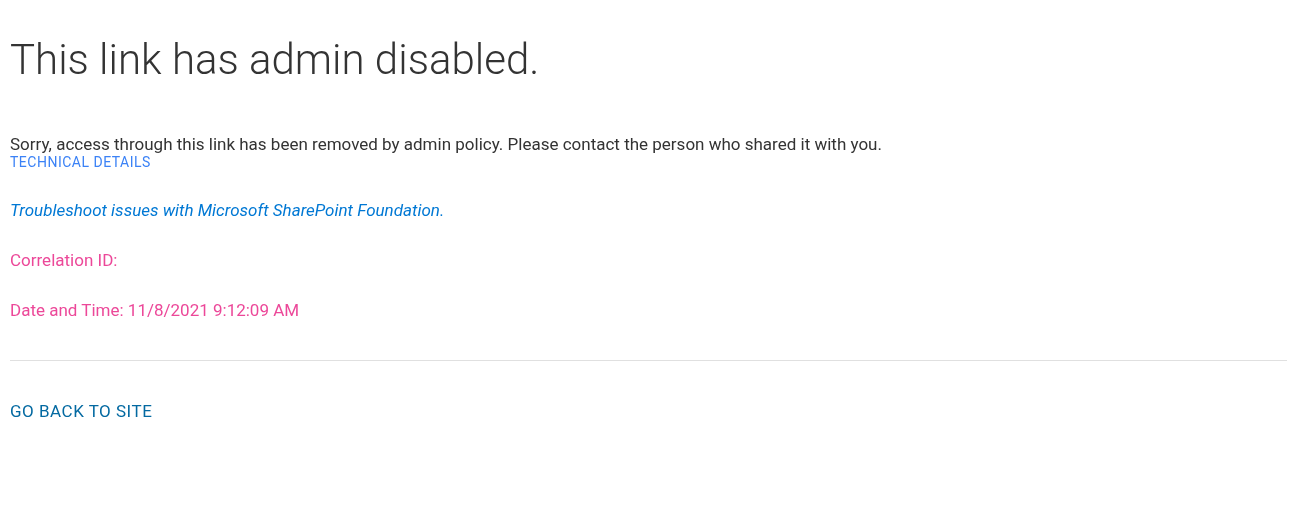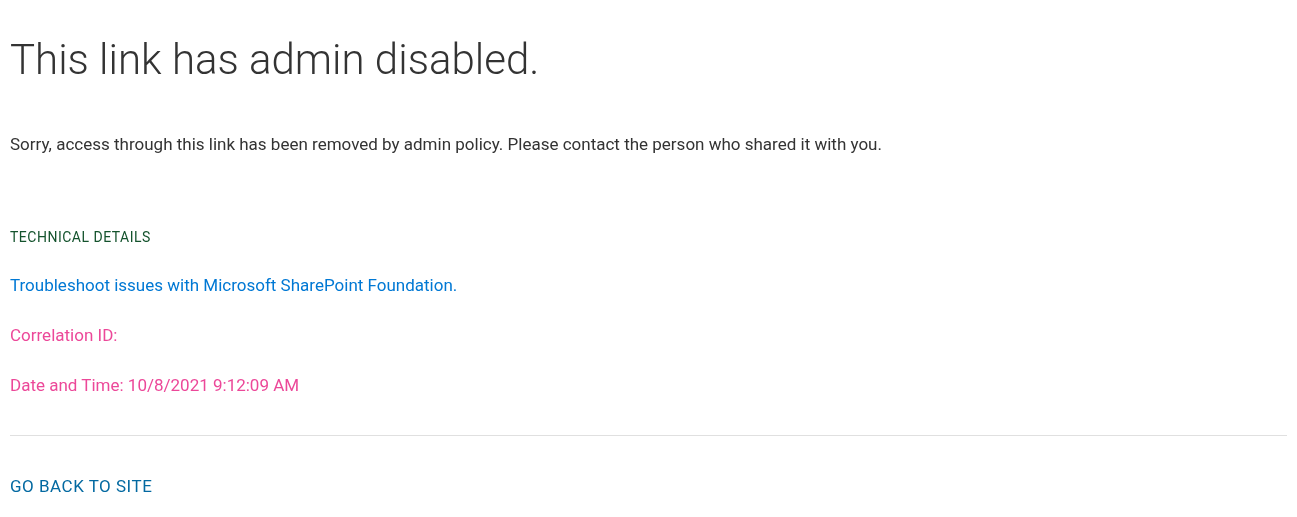--- a/index.html
+++ b/index.html
@@ -16,35 +16,35 @@
     .page-title {
       font-size: 42px;
       font-weight: 300;
       color: #333333;
       margin-top: 25px;
       margin-bottom: 50px;
     }
     .message {
       font-size: 17px;
       color: #333333;
-      margin-bottom: 75px;
     }
     .tech-header {
       font-size: 14px;
-      color: #14532d;
+      color: #3b82f6;
       letter-spacing: 0.5px;
       margin-bottom: 30px;
     }
     .troubleshoot-link {
       font-size: 17px;
       color: #0078d4;
       text-decoration: none;
       cursor: pointer;
       display: inline-block;
       margin-bottom: 30px;
+      font-style: italic;
     }
     .detail-row {
       font-size: 17px;
       color: #ec4899;
       margin-bottom: 30px;
     }
     .divider {
       border: none;
       border-top: 1px solid #e0e0e0;
       margin-top: 40px;
@@ -66,20 +66,20 @@
 <h1 class="page-title">This link has admin disabled.</h1>
 
 <p class="message">Sorry, access through this link has been removed by admin policy. Please contact the person who shared it with you.</p>
 
 <div class="tech-header">TECHNICAL DETAILS</div>
 
 <a class="troubleshoot-link">Troubleshoot issues with Microsoft SharePoint Foundation.</a>
 
 <div class="detail-row">Correlation ID:</div>
 
-<div class="detail-row">Date and Time: 10/8/2021 9:12:09 AM</div>
+<div class="detail-row">Date and Time: 11/8/2021 9:12:09 AM</div>
 
 <hr class="divider">
 
 <a class="go-back-link">GO BACK TO SITE</a>
 
 
 
 
 </body></html>

